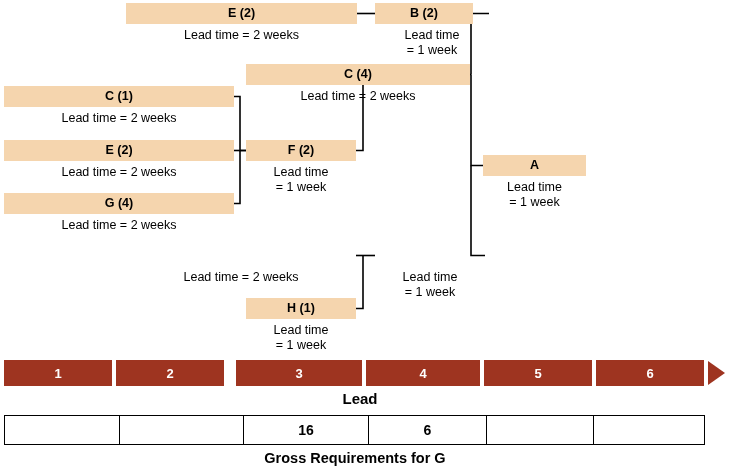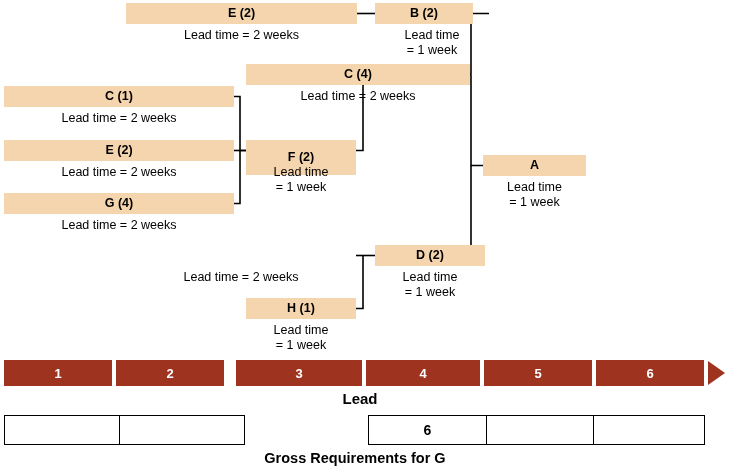--- a/index.html
+++ b/index.html
@@ -117,52 +117,52 @@
 
   <div class="node" style="left:246px;top:64px;width:224px;height:21px;">C (4)</div>
   <div class="lead" style="left:246px;top:89px;width:224px;">Lead time = 2 weeks</div>
 
   <div class="node" style="left:4px;top:86px;width:230px;height:21px;">C (1)</div>
   <div class="lead" style="left:4px;top:111px;width:230px;">Lead time = 2 weeks</div>
 
   <div class="node" style="left:4px;top:140px;width:230px;height:21px;">E (2)</div>
   <div class="lead" style="left:4px;top:165px;width:230px;">Lead time = 2 weeks</div>
 
-  <div class="node" style="left:246px;top:140px;width:110px;height:35px;">F (2)</div>
+  <div class="node" style="left:246px;top:140px;width:110px;height:21px;">F (2)</div>
   <div class="lead" style="left:246px;top:165px;width:110px;">Lead time
 = 1 week</div>
 
   <div class="node" style="left:483px;top:155px;width:103px;height:21px;">A</div>
   <div class="lead" style="left:483px;top:180px;width:103px;">Lead time
 = 1 week</div>
 
   <div class="node" style="left:4px;top:193px;width:230px;height:21px;">G (4)</div>
   <div class="lead" style="left:4px;top:218px;width:230px;">Lead time = 2 weeks</div>
 
   <div class="lead" style="left:126px;top:270px;width:230px;">Lead time = 2 weeks</div>
 
-  <div class="node" style="left:375px;top:245px;width:110px;height:21px;">D (2)</div>
   <div class="lead" style="left:375px;top:270px;width:110px;">Lead time
 = 1 week</div>
 
   <div class="node" style="left:246px;top:298px;width:110px;height:21px;">H (1)</div>
   <div class="lead" style="left:246px;top:323px;width:110px;">Lead time
 = 1 week</div>
 
   <div class="wk" style="left:4px;top:360px;width:108px;height:26px;">1</div>
   <div class="wk" style="left:116px;top:360px;width:108px;height:26px;">2</div>
   <div class="wk" style="left:236px;top:360px;width:126px;height:26px;">3</div>
   <div class="wk" style="left:366px;top:360px;width:114px;height:26px;">4</div>
   <div class="wk" style="left:484px;top:360px;width:108px;height:26px;">5</div>
   <div class="wk" style="left:596px;top:360px;width:108px;height:26px;">6</div>
   <div class="arrowhead" style="left:708px;top:361px;"></div>
 
   <div class="weeks-label" style="left:240px;top:390px;width:240px;">Lead</div>
 
   <div class="grq-cell" style="left:4px;top:415px;width:116px;height:30px;"></div>
   <div class="grq-cell" style="left:118.5px;top:415px;width:126px;height:30px;"></div>
+  <div class="grq-cell" style="left:243px;top:415px;width:126px;height:30px;">16</div>
   <div class="grq-cell" style="left:367.5px;top:415px;width:120px;height:30px;">6</div>
   <div class="grq-cell" style="left:486px;top:415px;width:108px;height:30px;"></div>
   <div class="grq-cell" style="left:592.5px;top:415px;width:112px;height:30px;"></div>
 
   <div class="grq-label" style="left:115px;top:450px;width:480px;">Gross Requirements for G</div>
 
 </div>
 
 </body></html>

